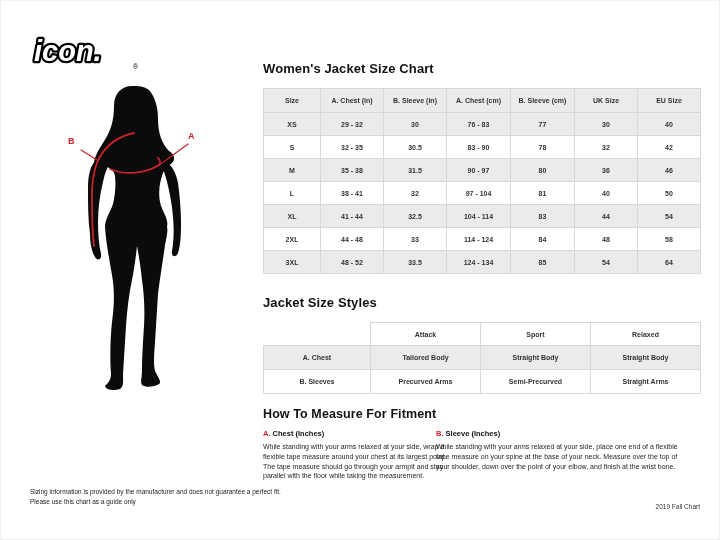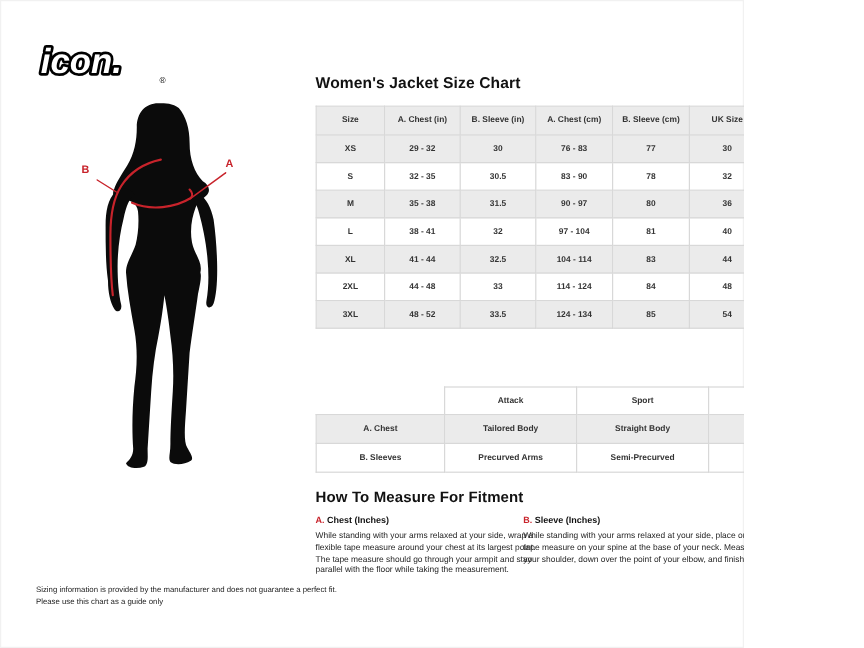--- a/index.html
+++ b/index.html
@@ -1,19 +1,19 @@
 <!DOCTYPE html>
 <html><head>
 <meta charset="utf-8">
 <style>
   * { margin:0; padding:0; box-sizing:border-box; }
   html,body { background:#ffffff; }
   body { font-family:"Liberation Sans", sans-serif; }
   #canvas {
-    position:relative; width:620px; height:540px; background:#ffffff;
+    position:relative; width:720px; height:540px; background:#ffffff;
     overflow:hidden; box-shadow: inset 0 0 0 1px #f1f1f1;
   }
   .abs { position:absolute; }
 
   
   .section-title { font-size:13px; font-weight:700; color:#121212; letter-spacing:0.1px; }
   .section-title.small { font-size:12.5px; }
 
   
   table { border-collapse:collapse; table-layout:fixed; }
@@ -169,20 +169,21 @@
         <td>48 - 52</td>
         <td>33.5</td>
         <td>124 - 134</td>
         <td>85</td>
         <td>54</td>
         <td>64</td>
       </tr>
     </tbody>
   </table>
 
+  <div class="abs section-title" style="left:263px; top:295px;">Jacket Size Styles</div>
 
   <table id="style-table" class="abs" style="left:263px; top:322px;">
     <colgroup>
       <col style="width:107px">
         <col style="width:110px">
         <col style="width:110px">
         <col style="width:110px">
     </colgroup>
     <thead>
       <tr>

